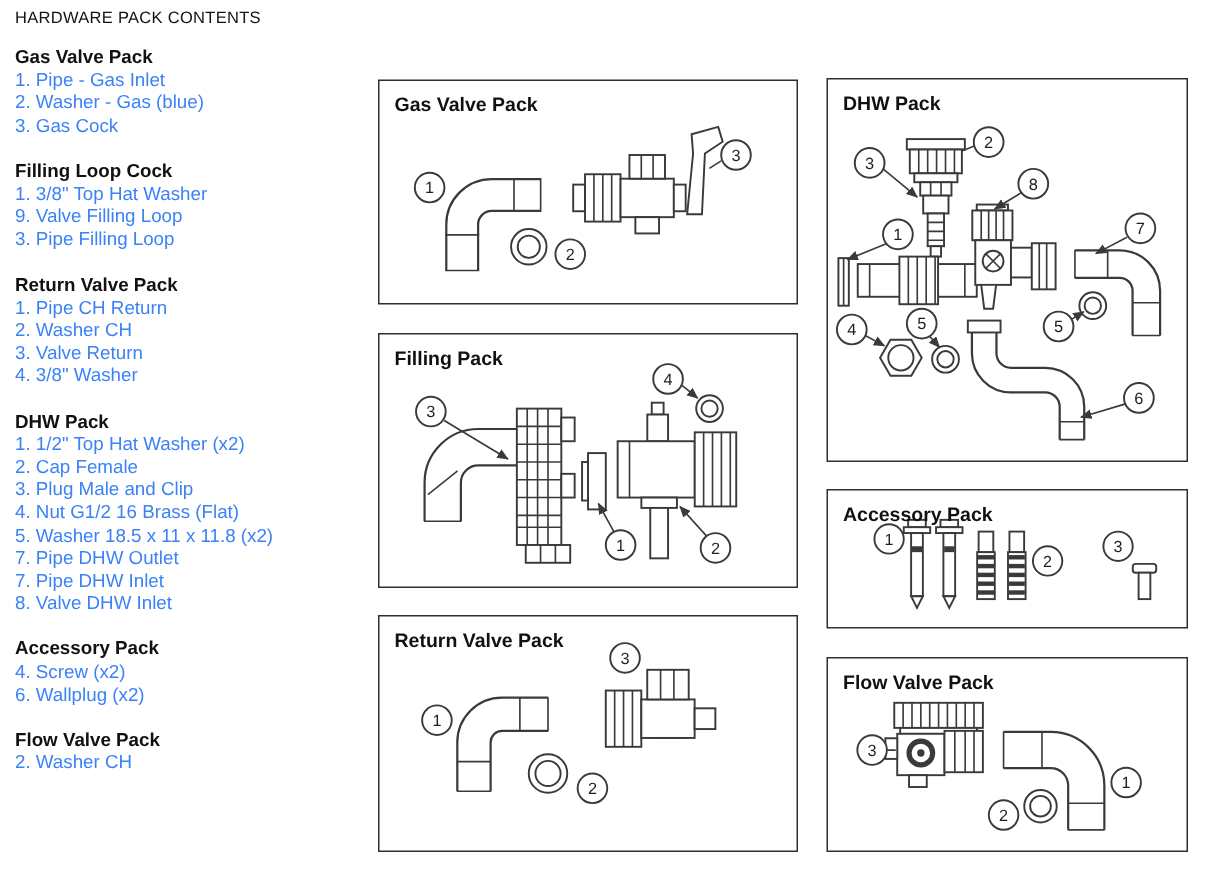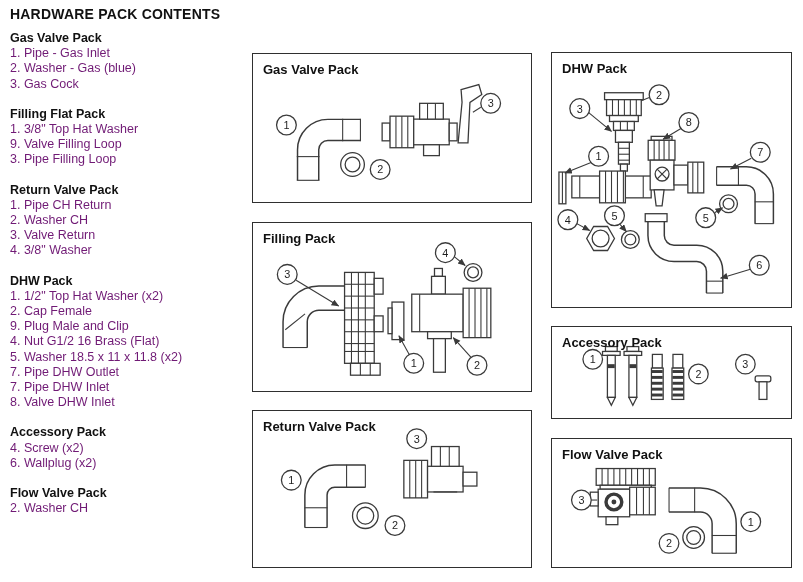--- a/index.html
+++ b/index.html
@@ -3,26 +3,26 @@
 <meta charset="utf-8">
 <style>
   * { margin:0; padding:0; box-sizing:border-box; }
   html,body { background:#fff; }
   .page {
     position:relative; width:803px; height:582px; background:#fff;
     font-family:"Liberation Sans", sans-serif; color:#1a1a1a; overflow:hidden;
   }
   .page-title {
     position:absolute; left:10px; top:6px;
-    font-size:14px; font-weight:bold; letter-spacing:.2px; color:#111;
+    font-size:11px; font-weight:normal; letter-spacing:.2px; color:#111;
   }
   .sidebar { position:absolute; left:10px; top:31px; width:238px; }
   .sec { margin-bottom:15px; }
   .sec-h { font-size:12.5px; font-weight:bold; line-height:15.2px; color:#111; }
-  .sec-i { font-size:12.5px; line-height:15.2px; color:#701a75; }
+  .sec-i { font-size:12.5px; line-height:15.2px; color:#3b82f6; }
   .panel { position:absolute; border:1.5px solid #2f2f2f; background:#fff; }
   .panel-title {
     position:absolute; left:10px; top:8px;
     font-size:13px; font-weight:bold; color:#111; white-space:nowrap;
   }
   .panel svg { position:absolute; left:0; top:0; width:100%; height:100%; }
   
   .shape { fill:#fff; stroke:#3a3a3a; stroke-width:1.3; }
   .lnn   { fill:none; stroke:#3a3a3a; stroke-width:1.1; }
   .dk    { fill:#3a3a3a; stroke:none; }
@@ -40,37 +40,37 @@
   <div class="page-title">HARDWARE PACK CONTENTS</div>
 
   <div class="sidebar">
     <div class="sec">
       <div class="sec-h">Gas Valve Pack</div>
       <div class="sec-i">1. Pipe - Gas Inlet</div>
       <div class="sec-i">2. Washer - Gas (blue)</div>
       <div class="sec-i">3. Gas Cock</div>
     </div>
     <div class="sec">
-      <div class="sec-h">Filling Flat Pack</div>
+      <div class="sec-h">Filling Loop Cock</div>
       <div class="sec-i">1. 3/8" Top Hat Washer</div>
       <div class="sec-i">9. Valve Filling Loop</div>
       <div class="sec-i">3. Pipe Filling Loop</div>
     </div>
     <div class="sec">
       <div class="sec-h">Return Valve Pack</div>
       <div class="sec-i">1. Pipe CH Return</div>
       <div class="sec-i">2. Washer CH</div>
       <div class="sec-i">3. Valve Return</div>
       <div class="sec-i">4. 3/8" Washer</div>
     </div>
     <div class="sec">
       <div class="sec-h">DHW Pack</div>
       <div class="sec-i">1. 1/2" Top Hat Washer (x2)</div>
       <div class="sec-i">2. Cap Female</div>
-      <div class="sec-i">9. Plug Male and Clip</div>
+      <div class="sec-i">3. Plug Male and Clip</div>
       <div class="sec-i">4. Nut G1/2 16 Brass (Flat)</div>
       <div class="sec-i">5. Washer 18.5 x 11 x 11.8 (x2)</div>
       <div class="sec-i">7. Pipe DHW Outlet</div>
       <div class="sec-i">7. Pipe DHW Inlet</div>
       <div class="sec-i">8. Valve DHW Inlet</div>
     </div>
     <div class="sec">
       <div class="sec-h">Accessory Pack</div>
       <div class="sec-i">4. Screw (x2)</div>
       <div class="sec-i">6. Wallplug (x2)</div>

